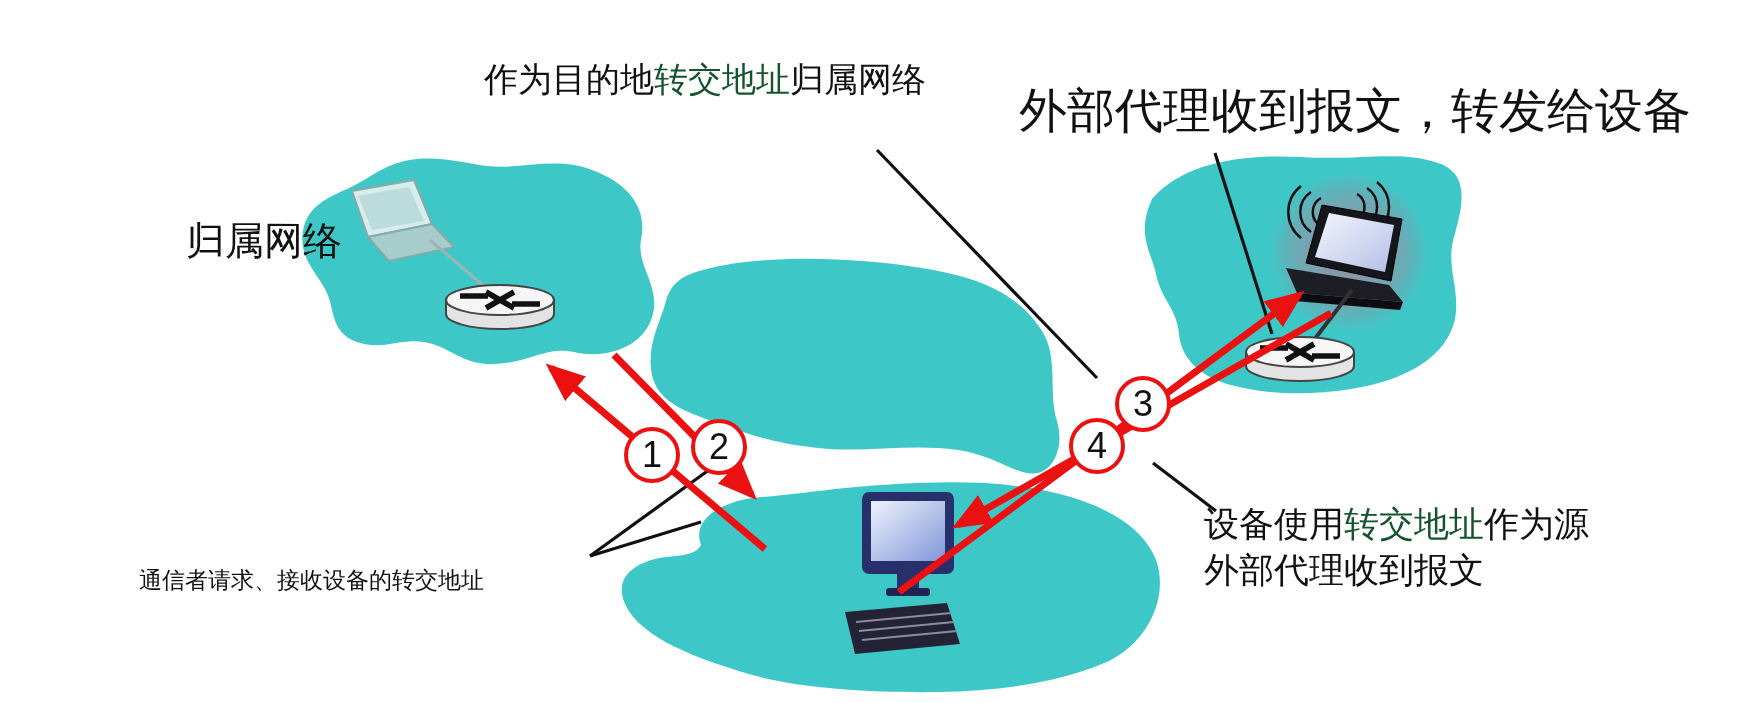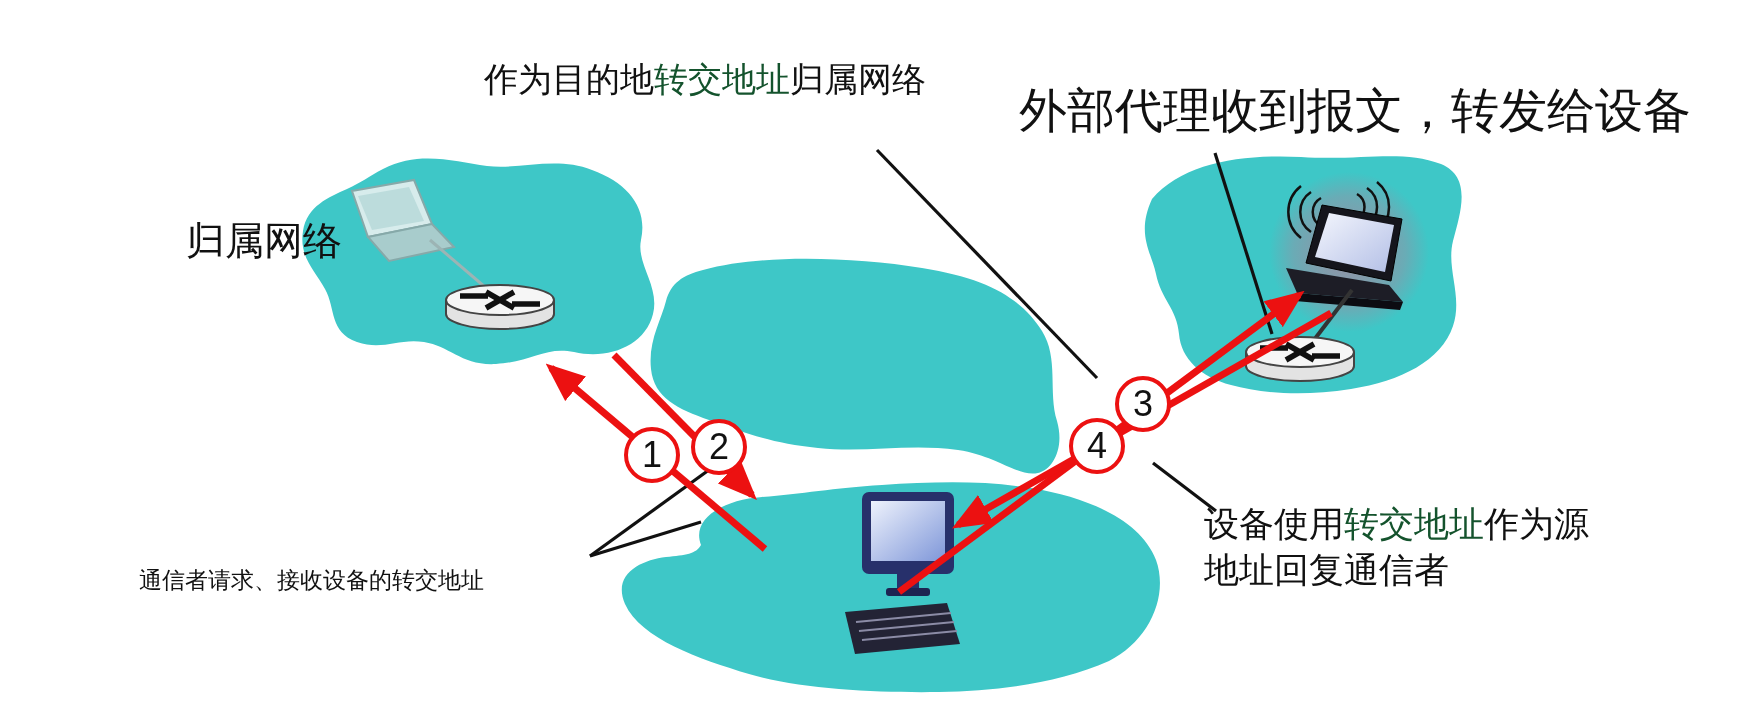--- a/index.html
+++ b/index.html
@@ -173,16 +173,16 @@
 
   <div class="txt" id="t-top-right">外部代理收到报文，转发给设备</div>
 
   <div class="txt" id="t-home-label">归属网络</div>
 
 
   <div class="txt" id="t-bottom-left">通信者请求、接收设备的转交地址</div>
 
   <div class="txt" id="t-bottom-right">
     <div><span>设备使用</span><span class="hl">转交地址</span><span>作为源</span></div>
-    <div>地址回复通信者</div>
+    <div>外部代理收到报文</div>
   </div>
 
 </div>
 
 </body></html>

